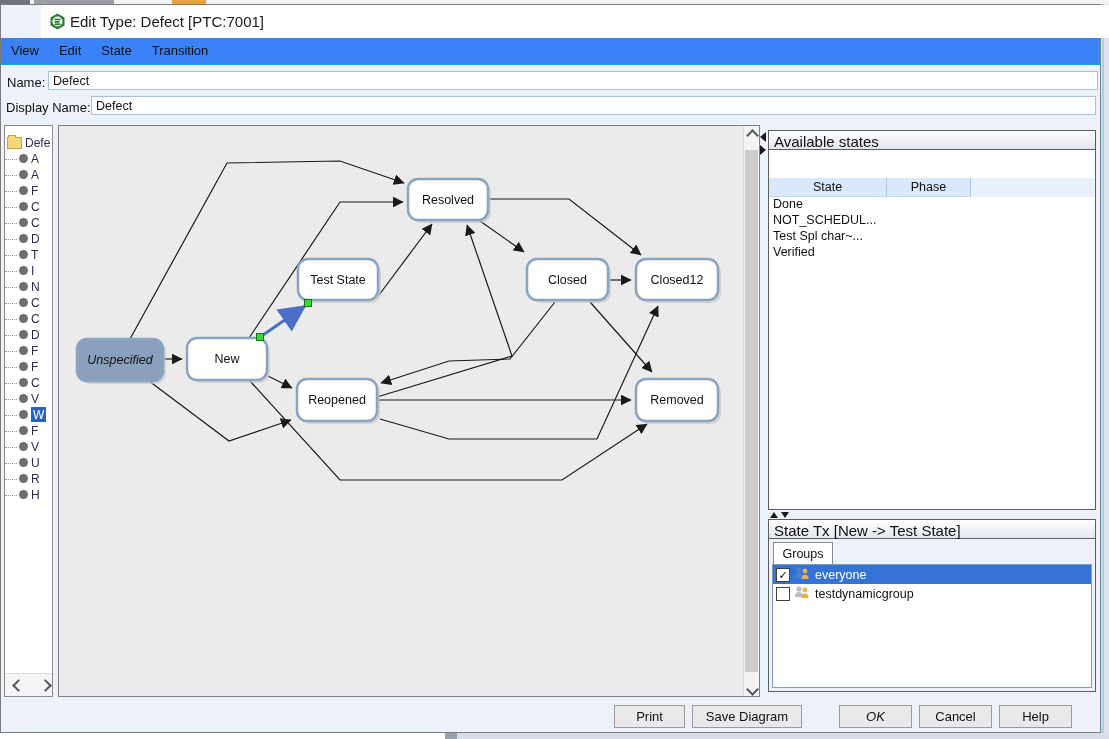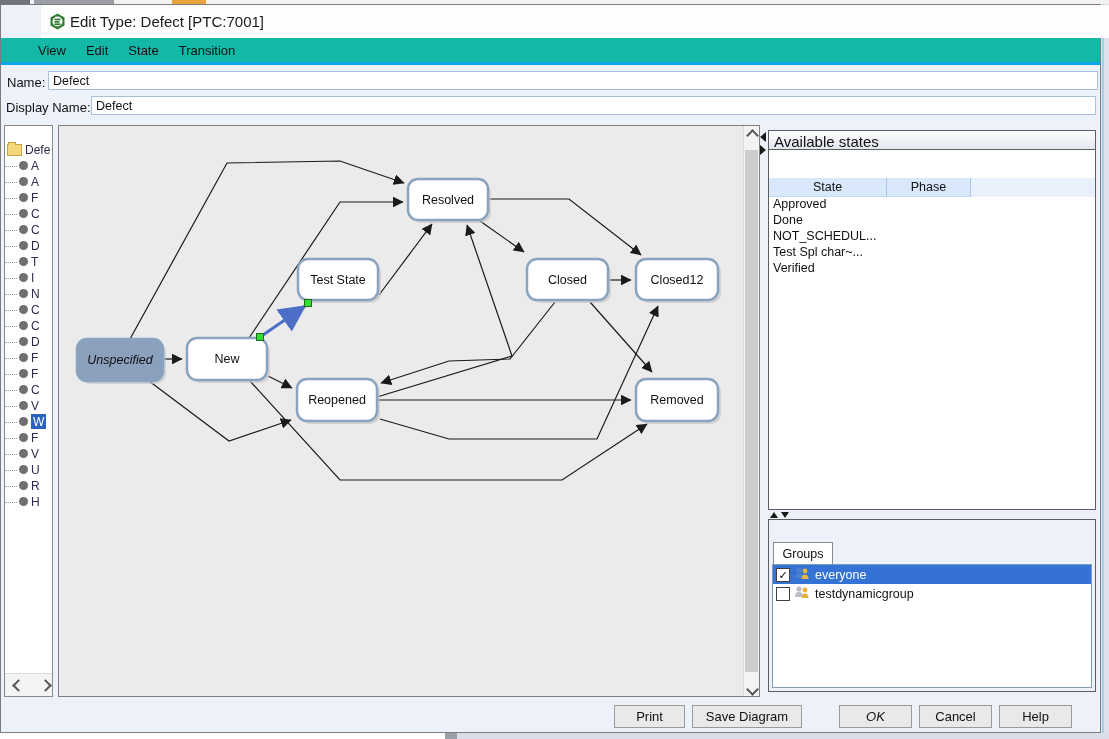--- a/index.html
+++ b/index.html
@@ -13,22 +13,22 @@
   .bg-bottom{position:absolute;left:0;top:733px;width:1109px;height:6px;background:#ffffff;}
   .bg-bottom .seg{position:absolute;top:0;height:6px;}
   
   #dialog{position:absolute;left:0;top:4px;width:1101px;height:729px;background:#edf1f9;
     border:1px solid #7c7c7c;box-sizing:border-box;}
   #titlebar{position:absolute;left:0;top:0;width:100%;height:33px;background:#fdfdfd;margin-left:40px;}
   #title-text{position:absolute;left:29px;top:8px;font-size:15px;color:#1a1a1a;white-space:nowrap;}
   #app-icon{position:absolute;left:8px;top:8px;width:17px;height:17px;}
   #close-btn{position:absolute;right:14px;top:5px;width:24px;height:24px;text-align:center;
     font-size:19px;color:#333;line-height:24px;cursor:default;}
-  #menubar{position:absolute;left:0;top:33px;width:100%;height:27px;background:#14b8a6;
-    border-bottom:3px solid #0ea5e9;box-sizing:border-box;padding-left:27px;}
+  #menubar{position:absolute;left:0;top:33px;width:100%;height:27px;background:#3b82f6;
+    border-bottom:1px solid #0ea5e9;box-sizing:border-box;}
   .menu-item{display:inline-block;padding:5px 10px 0 10px;font-size:13px;color:#111;}
   .field-label{position:absolute;font-size:13px;color:#111;}
   .text-input{position:absolute;height:19px;background:#fff;border:1px solid #a8c0dd;
     box-sizing:border-box;font-size:12.5px;color:#111;padding:1px 4px;font-family:inherit;}
   
   #tree-panel{position:absolute;left:3px;top:120px;width:49px;height:572px;background:#fff;
     border:1px solid #8a8a8a;box-sizing:border-box;overflow:hidden;}
   .tree-row{position:relative;height:16px;white-space:nowrap;font-size:12px;color:#2b2b4d;}
   .tree-row .dot{display:inline-block;width:9px;height:9px;border-radius:50%;background:#6f6f6f;
     margin:3px 3px 0 2px;vertical-align:top;}
@@ -130,21 +130,21 @@
 
     <div id="menubar"><span class="menu-item">View</span><span class="menu-item">Edit</span><span class="menu-item">State</span><span class="menu-item">Transition</span></div>
 
     <span class="field-label" style="left:6px;top:70px;">Name:</span>
     <input class="text-input" style="left: 47px; top: 66px; width: 1050px;" value="Defect">
     <span class="field-label" style="left:5px;top:95px;">Display Name:</span>
     <input class="text-input" style="left: 90px; top: 91px; width: 1005px;" value="Defect">
 
     <div id="tree-panel">
       <div id="tree-rows">
-          <div class="tree-row" style="padding-top: 16px;"><span class="folder-ico"></span><span class="lbl">Defe</span></div>
+          <div class="tree-row" style="padding-top: 9px;"><span class="folder-ico"></span><span class="lbl">Defe</span></div>
           <div class="tree-row"><span class="guide"></span><span class="dot"></span><span class="lbl">A</span></div>
           <div class="tree-row"><span class="guide"></span><span class="dot"></span><span class="lbl">A</span></div>
           <div class="tree-row"><span class="guide"></span><span class="dot"></span><span class="lbl">F</span></div>
           <div class="tree-row"><span class="guide"></span><span class="dot"></span><span class="lbl">C</span></div>
           <div class="tree-row"><span class="guide"></span><span class="dot"></span><span class="lbl">C</span></div>
           <div class="tree-row"><span class="guide"></span><span class="dot"></span><span class="lbl">D</span></div>
           <div class="tree-row"><span class="guide"></span><span class="dot"></span><span class="lbl">T</span></div>
           <div class="tree-row"><span class="guide"></span><span class="dot"></span><span class="lbl">I</span></div>
           <div class="tree-row"><span class="guide"></span><span class="dot"></span><span class="lbl">N</span></div>
           <div class="tree-row"><span class="guide"></span><span class="dot"></span><span class="lbl">C</span></div>
@@ -254,34 +254,34 @@
       <div class="tri r"></div>
     </div>
 
     <div id="avail-panel">
       <div class="panel-header">Available states</div>
       <div id="state-table-head">
         <div class="th" style="left:0;width:118px;">State</div>
         <div class="th" style="left:118px;width:84px;">Phase</div>
       </div>
       <div id="state-rows">
-          <div class="srow">Approved</div>
           <div class="srow">Done</div>
           <div class="srow">NOT_SCHEDUL...</div>
           <div class="srow">Test Spl char~...</div>
           <div class="srow">Verified</div>
         </div>
     </div>
 
     <div id="mini-split">
       <div class="tri up"></div>
       <div class="tri down"></div>
     </div>
 
     <div id="tx-panel">
+      <div class="panel-header">State Tx [New -&gt; Test State]</div>
       <div id="tx-tab">Groups</div>
       <div id="groups-list">
           <div class="grow sel">
             <span class="cb">✓</span>
             <span><svg class="gicon" viewBox="0 0 16 14">
                 <circle cx="5" cy="4" r="2.6" fill="#4d7fd0"></circle>
                 <path d="M1 12 q0 -5 4 -5 q4 0 4 5 z" fill="#4d7fd0"></path>
                 <circle cx="11" cy="5" r="2.4" fill="#e8b33d"></circle>
                 <path d="M7.5 13 q0 -4.6 3.5 -4.6 q3.5 0 3.5 4.6 z" fill="#e8b33d"></path>
               </svg></span>

